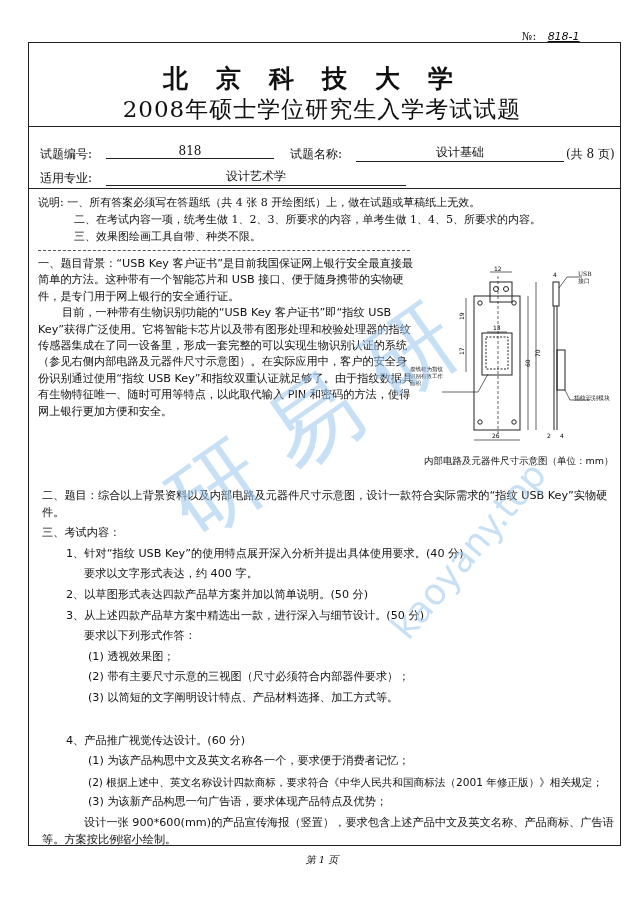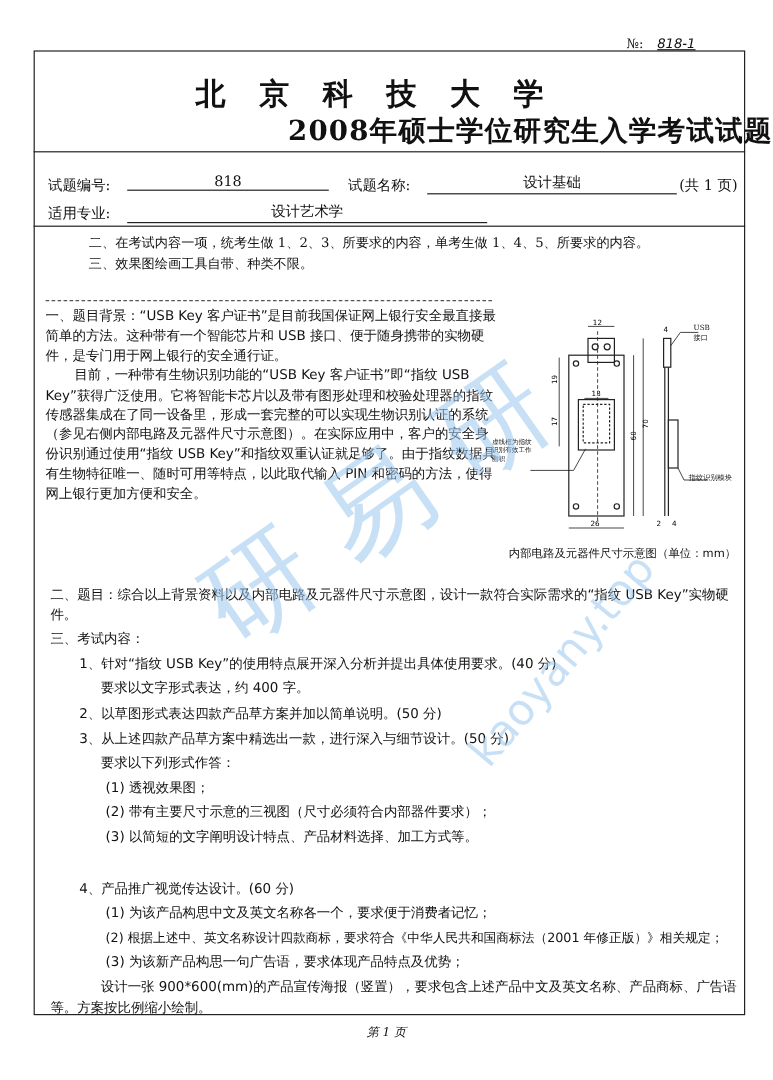--- a/index.html
+++ b/index.html
@@ -1,21 +1,21 @@
 <!DOCTYPE html>
 <html><head>
 <meta charset="utf-8">
 <style>
   html,body{margin:0;padding:0;background:#fff;}
   body{width:644px;height:900px;position:relative;overflow:hidden;font-family:"DejaVu Serif","Liberation Serif",serif;color:#111;}
   .docno{position:absolute;left:522px;top:30px;font-size:11px;}
   .docno .hand{font-style:italic;font-family:"DejaVu Sans",sans-serif;margin-left:8px;text-decoration:underline;margin-top:24px;}
   .frame{position:absolute;left:28px;top:42px;width:593px;height:804px;border:1.2px solid #222;box-sizing:border-box;}
   .title1{position:absolute;left:0;top:62px;width:644px;text-align:center;font-size:25px;letter-spacing:28px;font-weight:bold;}
-  .title2{position:absolute;left:0;top:94px;width:644px;text-align:right;font-size:23px;font-weight:bold;letter-spacing:1px;}
+  .title2{position:absolute;left:0;top:94px;width:644px;text-align:center;font-size:23px;font-weight:normal;letter-spacing:1px;}
   .hline{position:absolute;left:28px;width:593px;border-top:1.2px solid #222;}
   .meta{position:absolute;font-size:12px;}
   .uline{position:absolute;border-bottom:1px solid #222;text-align:center;font-size:12px;}
   .notes{position:absolute;left:38px;top:194px;font-size:11px;line-height:17px;}
   .notes .ind{padding-left:36px;}
   .dash{position:absolute;left:38px;top:250px;width:372px;border-top:1px dashed #555;}
   .bg{position:absolute;left:38px;top:256px;width:380px;font-size:11.2px;line-height:16.4px;font-family:"DejaVu Sans",sans-serif;}
   .bg p{margin:0;}
   .bg .ind{text-indent:24px;}
   .diagram{position:absolute;left:440px;top:262px;width:150px;height:180px;}
@@ -40,27 +40,28 @@
 <div class="frame"></div>
 
 <div class="title1">北京科技大学</div>
 <div class="title2">2008年硕士学位研究生入学考试试题</div>
 <div class="hline" style="top:126px"></div>
 
 <div class="meta" style="left:40px;top:146px">试题编号:</div>
 <div class="uline" style="left:106px;top:144px;width:168px">818</div>
 <div class="meta" style="left:290px;top:146px">试题名称:</div>
 <div class="uline" style="left:356px;top:144px;width:208px">设计基础</div>
-<div class="meta" style="left:566px;top:146px">(共 1 页)</div>
+<div class="meta" style="left:566px;top:146px">(共 8 页)</div>
 
 <div class="meta" style="left:40px;top:170px">适用专业:</div>
 <div class="uline" style="left:106px;top:168px;width:300px">设计艺术学</div>
 <div class="hline" style="top:188px;border-top-width:1px"></div>
 
 <div class="notes">
+  <div><span>说明:</span> <span>一、所有答案必须写在答题纸（共 4 张 8 开绘图纸）上，做在试题或草稿纸上无效。</span></div>
   <div class="ind">二、在考试内容一项，统考生做 1、2、3、所要求的内容，单考生做 1、4、5、所要求的内容。</div>
   <div class="ind">三、效果图绘画工具自带、种类不限。</div>
 </div>
 
 <div class="dash"></div>
 
 <div class="bg">
   <p>一、题目背景：“USB Key 客户证书”是目前我国保证网上银行安全最直接最简单的方法。这种带有一个智能芯片和 USB 接口、便于随身携带的实物硬件，是专门用于网上银行的安全通行证。</p>
   <p class="ind">目前，一种带有生物识别功能的“USB Key 客户证书”即“指纹 USB Key”获得广泛使用。它将智能卡芯片以及带有图形处理和校验处理器的指纹传感器集成在了同一设备里，形成一套完整的可以实现生物识别认证的系统（参见右侧内部电路及元器件尺寸示意图）。在实际应用中，客户的安全身份识别通过使用“指纹 USB Key”和指纹双重认证就足够了。由于指纹数据具有生物特征唯一、随时可用等特点，以此取代输入 PIN 和密码的方法，使得网上银行更加方便和安全。</p>
 </div>

